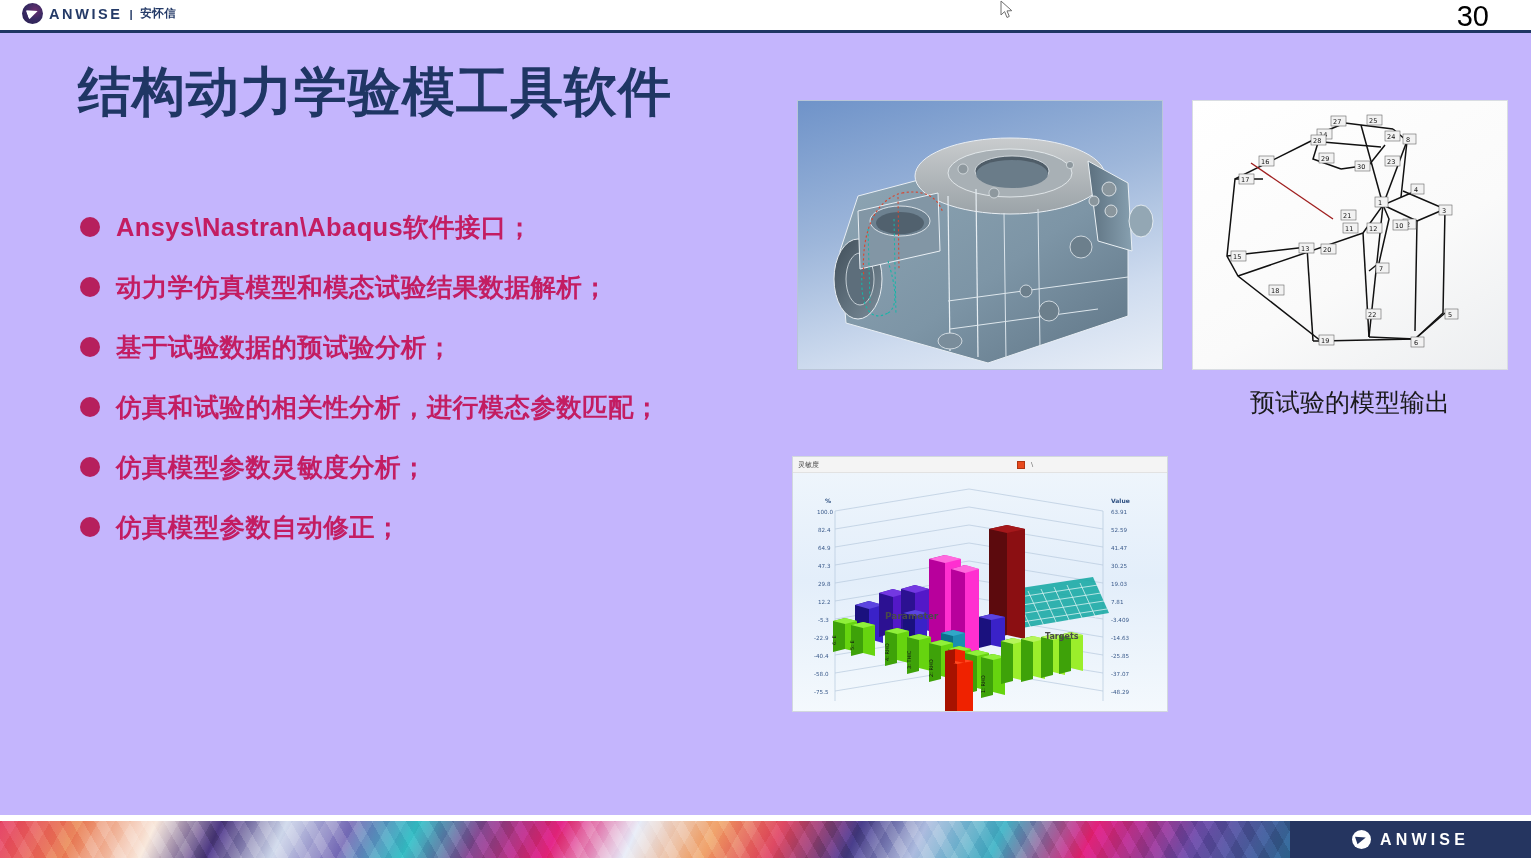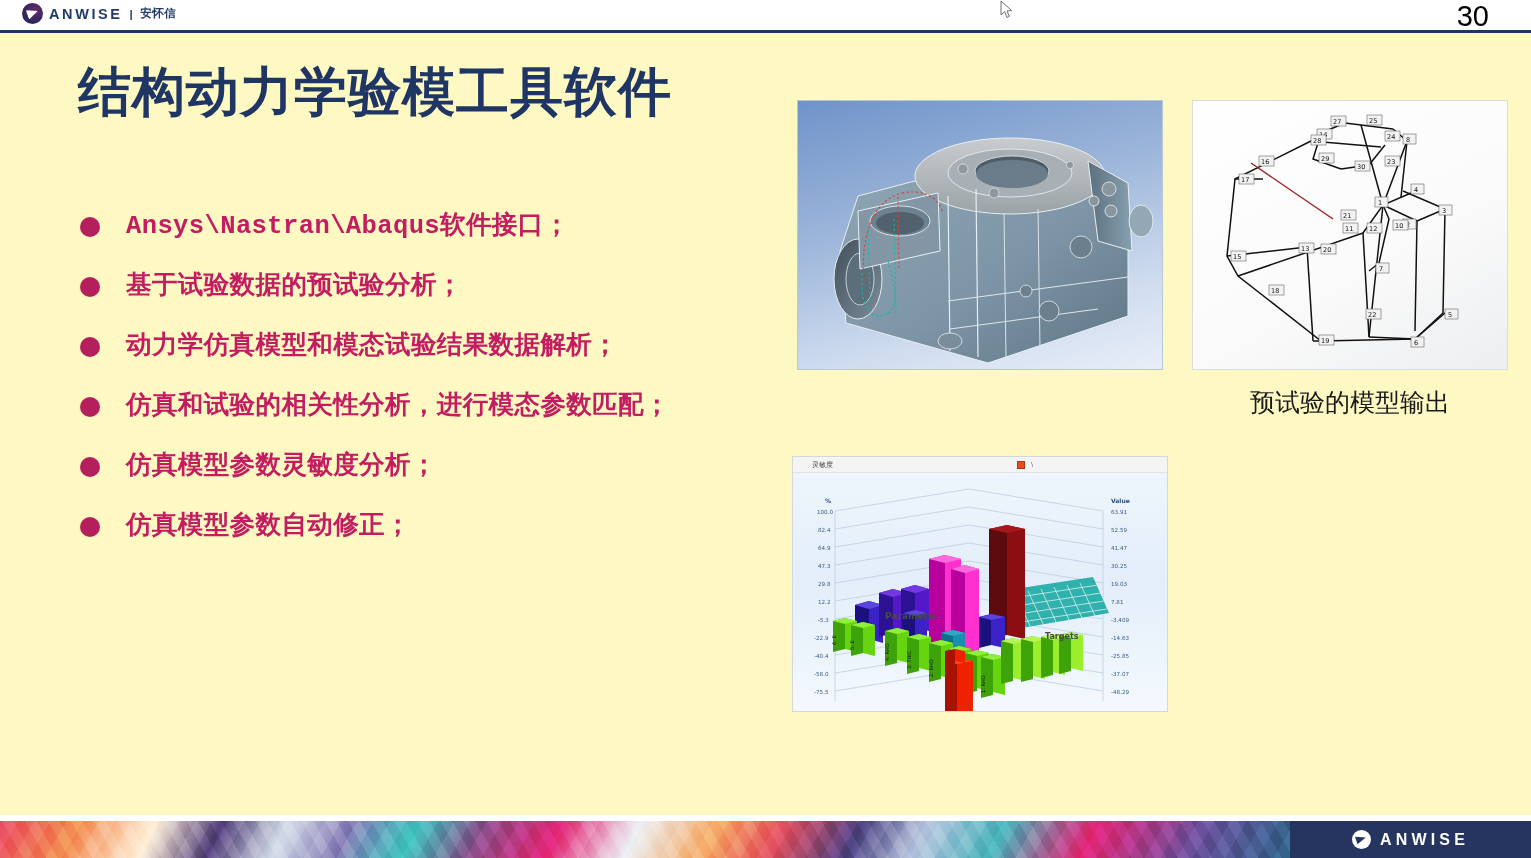--- a/index.html
+++ b/index.html
@@ -5,21 +5,21 @@
   * { box-sizing: border-box; margin: 0; padding: 0; }
   html, body {
     width: 1531px; height: 858px;
     background: #ffffff;
     font-family: "Liberation Sans", "DejaVu Sans", sans-serif;
     overflow: hidden;
   }
   .slide {
     position: relative;
     width: 1531px; height: 858px;
-    background: #fef9c3;
+    background: #c4b5fd;
   }
 
   
   .topbar {
     position: absolute; left: 0; top: 0;
     width: 1531px; height: 31px;
     background: #ffffff;
   }
   .topbar-rule {
     position: absolute; left: 0; top: 30px;
@@ -87,23 +87,22 @@
   }
   .bullet-dot {
     width: 20px; height: 20px; border-radius: 50%;
     background: #b61f5d;
     flex: 0 0 auto;
     margin-top: 9px; margin-right: 16px;
   }
   .bullet-text {
     font-size: 25.5px; font-weight: 700; color: #c31d62;
     line-height: 38px; letter-spacing: 0.4px;
-    font-family: Liberation Mono, monospace;
+    font-family: Liberation Sans, sans-serif;
     white-space: nowrap;
-    margin-left: 10px;
   }
 
   
   .fig { position: absolute; }
   .fig-caption {
     position: absolute;
     text-align: center;
     font-size: 25px; color: #1a1a1a;
     font-family: "DejaVu Sans", "Liberation Sans", sans-serif;
     white-space: nowrap;
@@ -129,21 +128,21 @@
     background: #ffffff;
     border: 1px solid #d2d8de;
     overflow: hidden;
   }
   .sens-header {
     position: absolute; left: 0; top: 0; width: 100%; height: 16px;
     background: #f4f4f4; border-bottom: 1px solid #e2e2e2;
     display: flex; align-items: center;
   }
   .sens-header-title {
-    font-size: 7px; color: #4a4a4a; margin-left: 19px;
+    font-size: 7px; color: #4a4a4a; margin-left: 5px;
     font-family: "DejaVu Sans", sans-serif;
   }
   .sens-header-icon {
     position: absolute; left: 224px; top: 4px;
     width: 8px; height: 8px; background: #e8491d; border: 1px solid #b03512;
   }
   .sens-header-slash {
     position: absolute; left: 238px; top: 3px;
     font-size: 8px; color: #777;
   }
@@ -230,25 +229,25 @@
 
   <div class="title">结构动力学验模工具软件</div>
 
   <div class="bullets">
     <div class="bullet">
       <span class="bullet-dot"></span>
       <span class="bullet-text">Ansys\Nastran\Abaqus软件接口；</span>
     </div>
     <div class="bullet">
       <span class="bullet-dot"></span>
-      <span class="bullet-text">基于试验数据的预试验分析；</span>
+      <span class="bullet-text">动力学仿真模型和模态试验结果数据解析；</span>
     </div>
     <div class="bullet">
       <span class="bullet-dot"></span>
-      <span class="bullet-text">动力学仿真模型和模态试验结果数据解析；</span>
+      <span class="bullet-text">基于试验数据的预试验分析；</span>
     </div>
     <div class="bullet">
       <span class="bullet-dot"></span>
       <span class="bullet-text">仿真和试验的相关性分析，进行模态参数匹配；</span>
     </div>
     <div class="bullet">
       <span class="bullet-dot"></span>
       <span class="bullet-text">仿真模型参数灵敏度分析；</span>
     </div>
     <div class="bullet">

